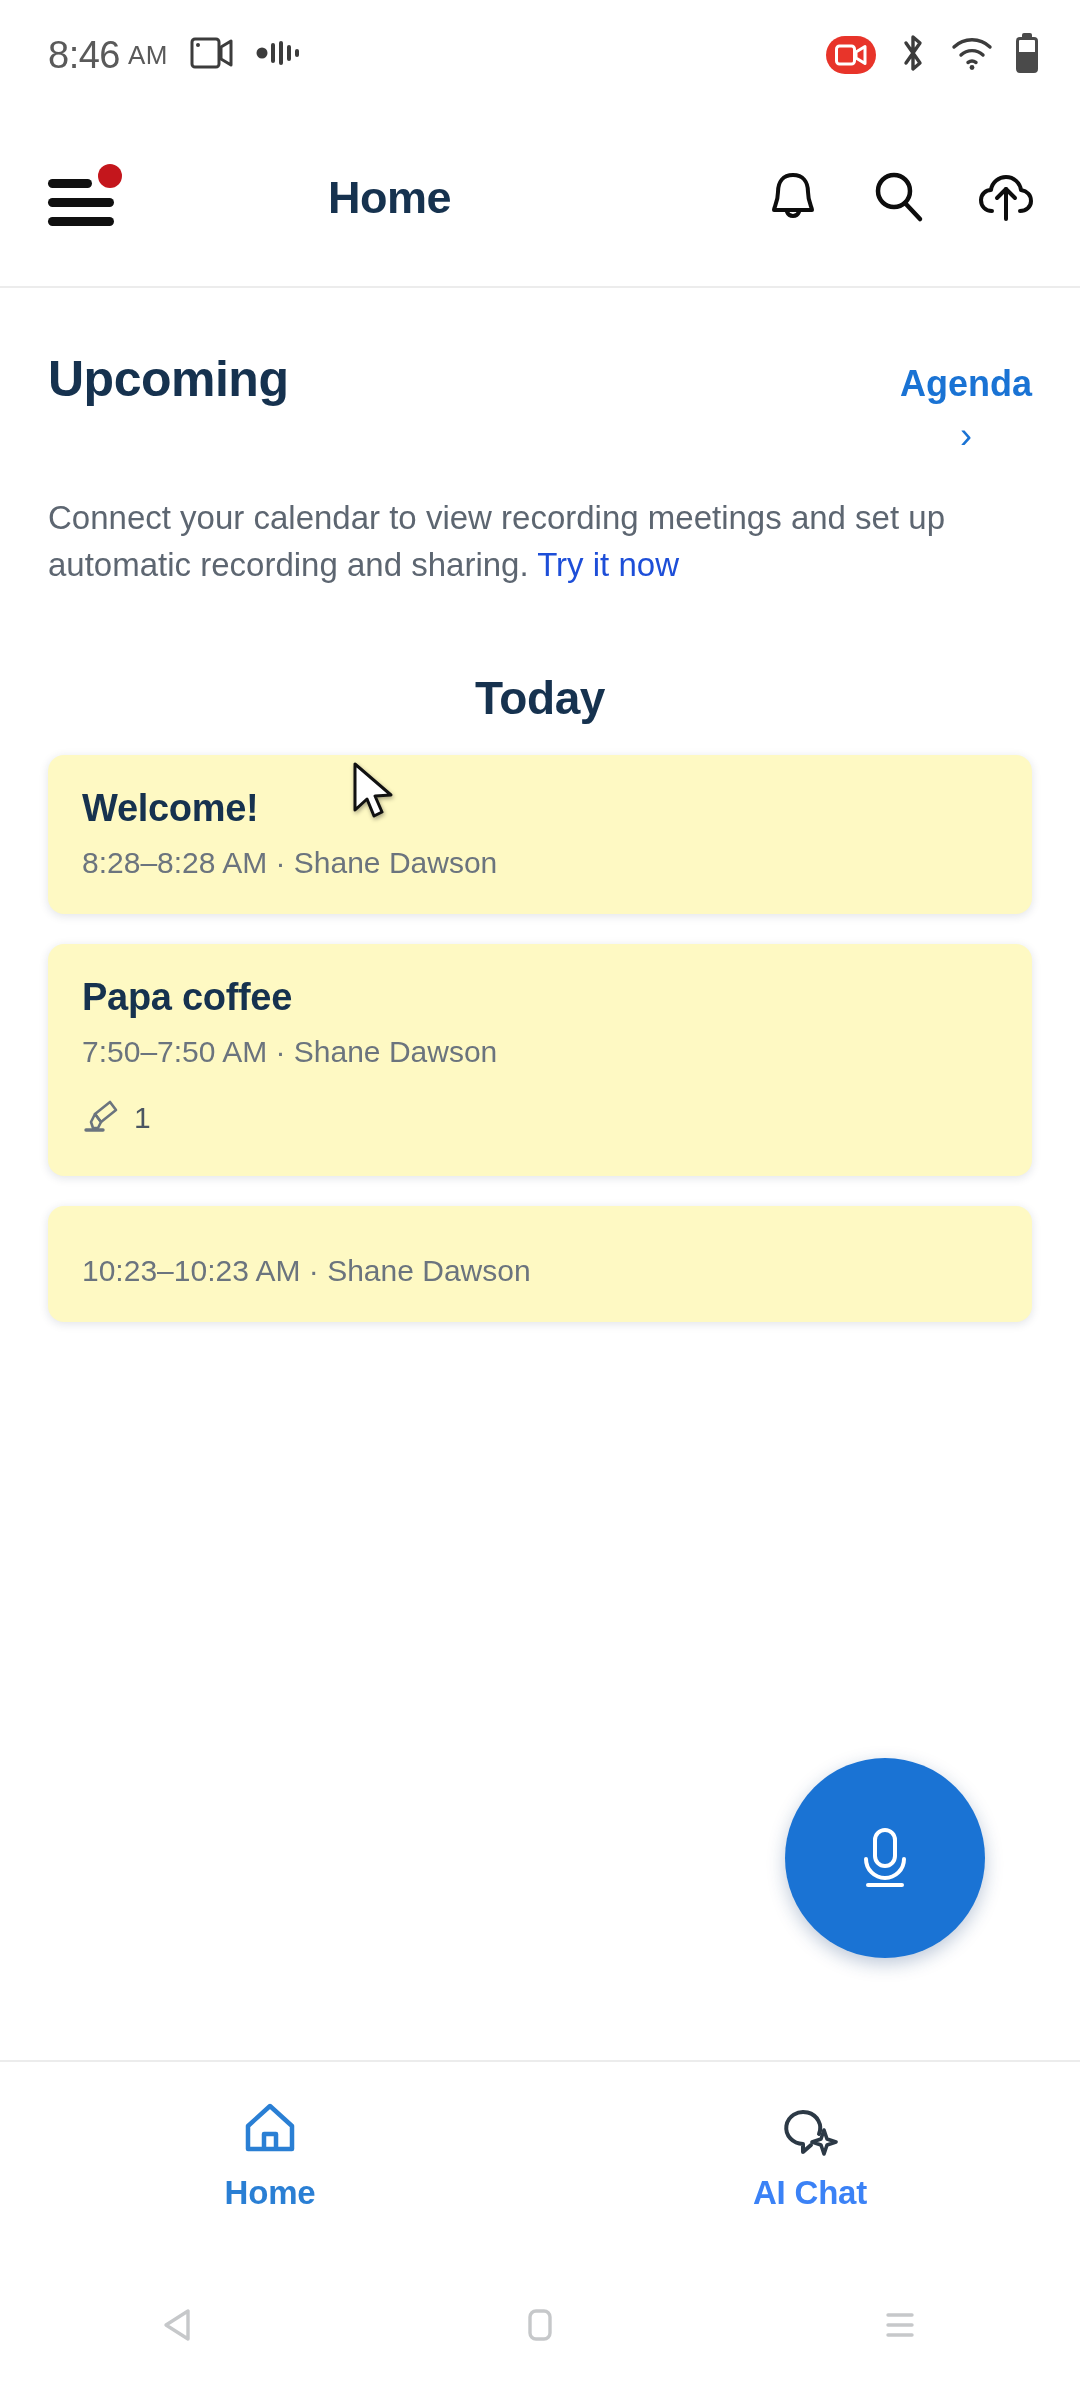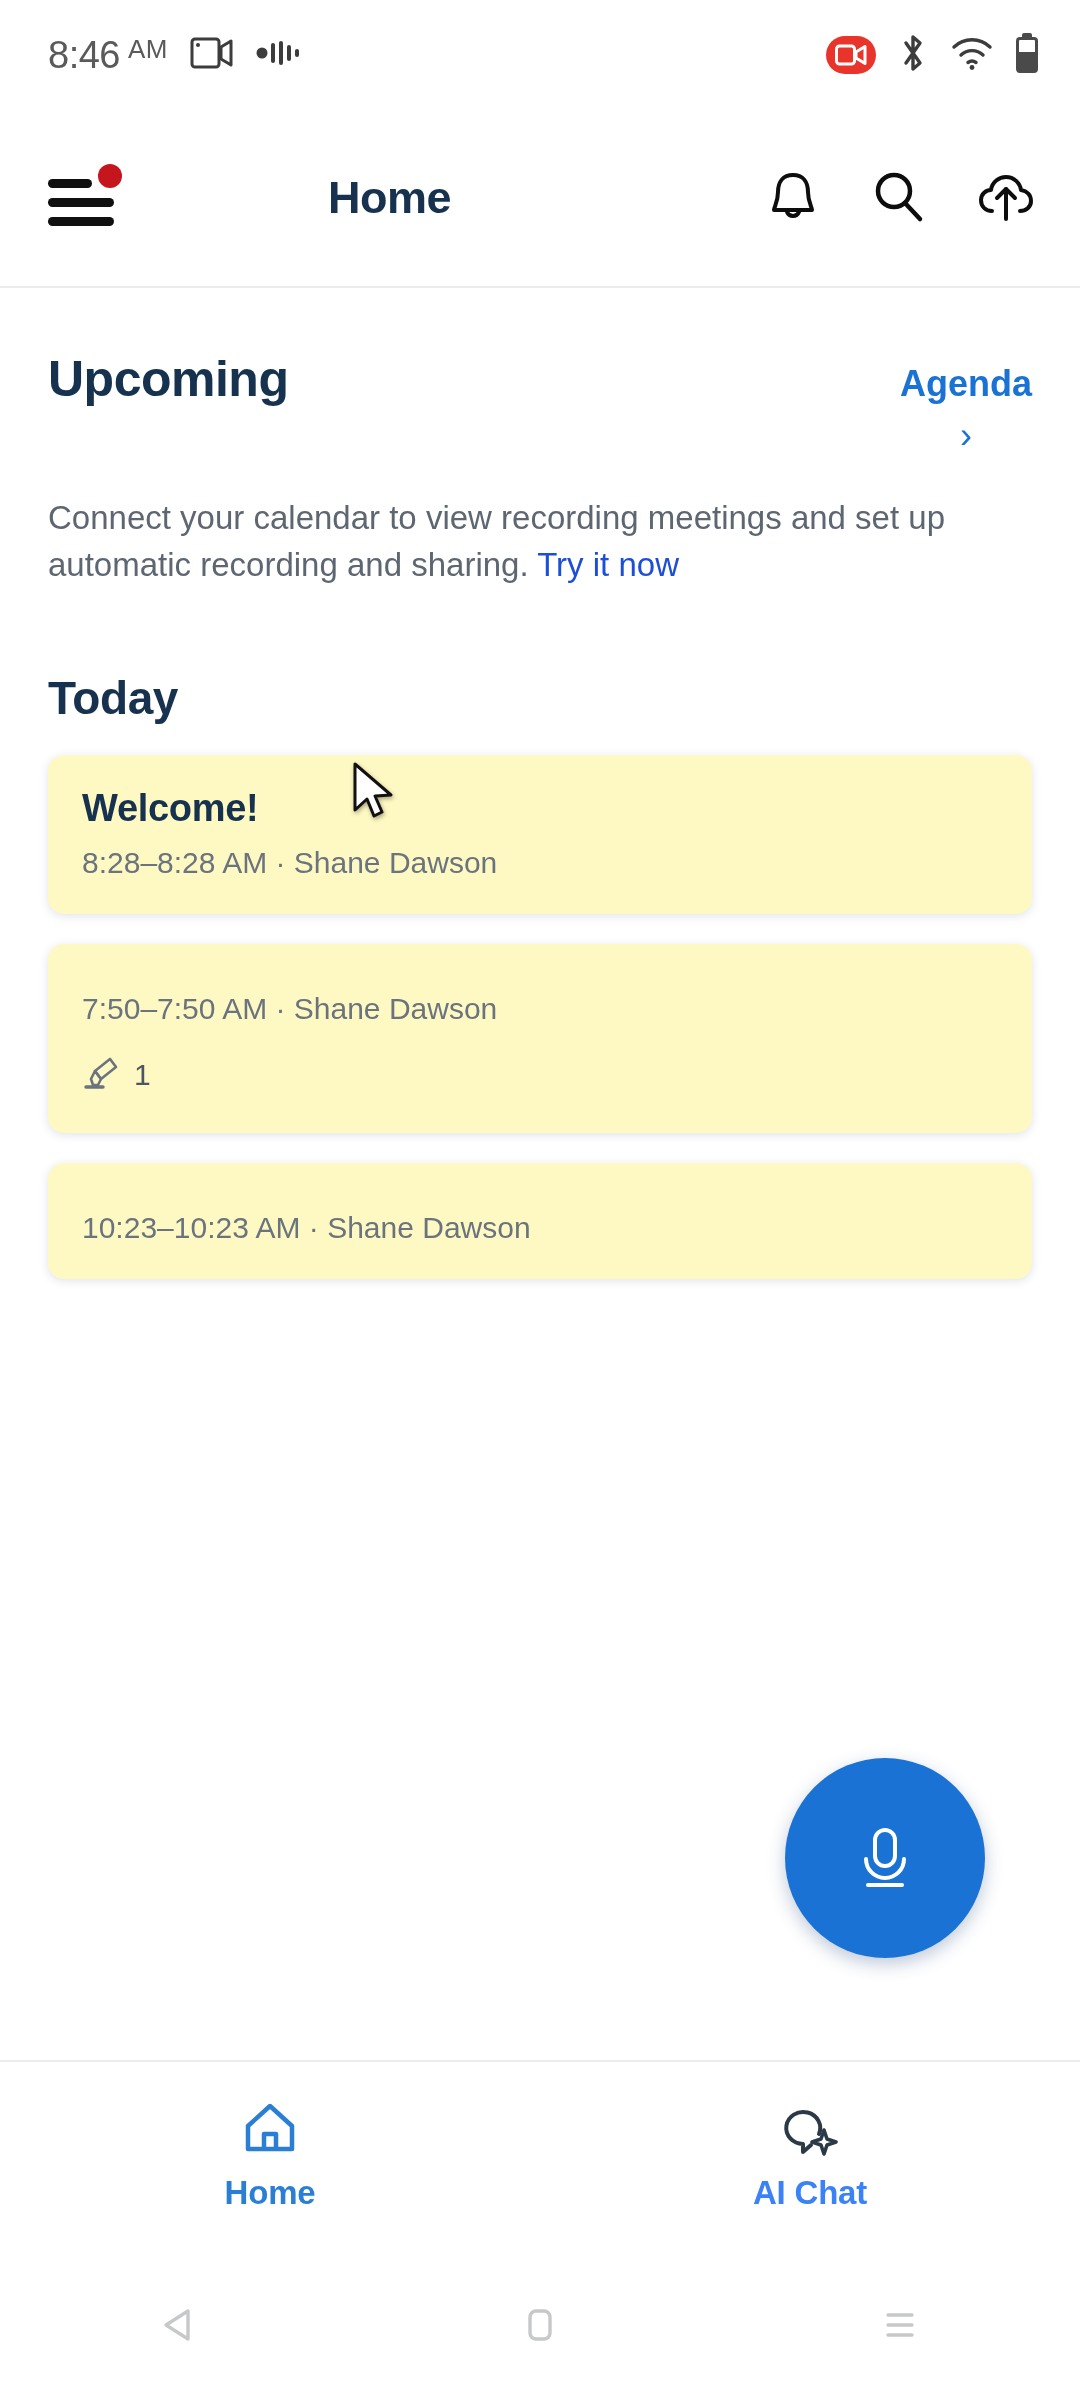--- a/index.html
+++ b/index.html
@@ -25,21 +25,21 @@
     padding: 0 42px 0 48px;
     flex: none;
   }
   .status-left { display: flex; align-items: center; gap: 22px; }
   .clock {
     font-size: 38px;
     color: #5a5a5a;
     font-weight: 400;
     letter-spacing: -0.5px;
     display: flex;
-    align-items: flex-start;
+    align-items: center;
     gap: 8px;
   }
   .clock .ampm { font-size: 26px; letter-spacing: 0.5px; }
   .status-right {
     margin-left: auto;
     display: flex;
     align-items: center;
     gap: 22px;
   }
   .rec-badge {
@@ -155,20 +155,21 @@
     max-width: 940px;
   }
   .desc .tryit { color: #1d4ed8; }
 
   .day-title {
     font-size: 46px;
     font-weight: 700;
     color: #16324f;
     margin-top: 82px;
     letter-spacing: -0.4px;
+    text-align: center;
   }
   .day-title.second { margin-top: 108px; }
 
   .card {
     background: #fef9c3;
     border-radius: 16px;
     box-shadow: 0 2px 10px rgba(20,40,70,0.13);
     padding: 32px 34px 34px 34px;
     margin-top: 30px;
   }
@@ -349,20 +350,21 @@
     </div>
 
     <div class="day-title">Today</div>
 
     <div class="card">
       <div class="card-title">Welcome!</div>
       <div class="card-sub">8:28–8:28 AM ·  Shane Dawson</div>
     </div>
 
     <div class="card">
+      <div class="card-title">Papa coffee</div>
       <div class="card-sub">7:50–7:50 AM ·  Shane Dawson</div>
       <div class="card-meta">
         <span>
           <svg width="40" height="40" viewBox="0 0 40 40">
             <path d="M28 7 L34 15 L19 27 L13 19 Z" fill="none" stroke="#6b747e" stroke-width="2.6" stroke-linejoin="round"></path>
             <path d="M13 19 L19 27 L16 33 L11 33 L9 27 Z" fill="none" stroke="#6b747e" stroke-width="2.6" stroke-linejoin="round"></path>
             <line x1="4" y1="35" x2="21" y2="35" stroke="#6b747e" stroke-width="3.4" stroke-linecap="round"></line>
           </svg>
         </span>
         <span>1</span>

